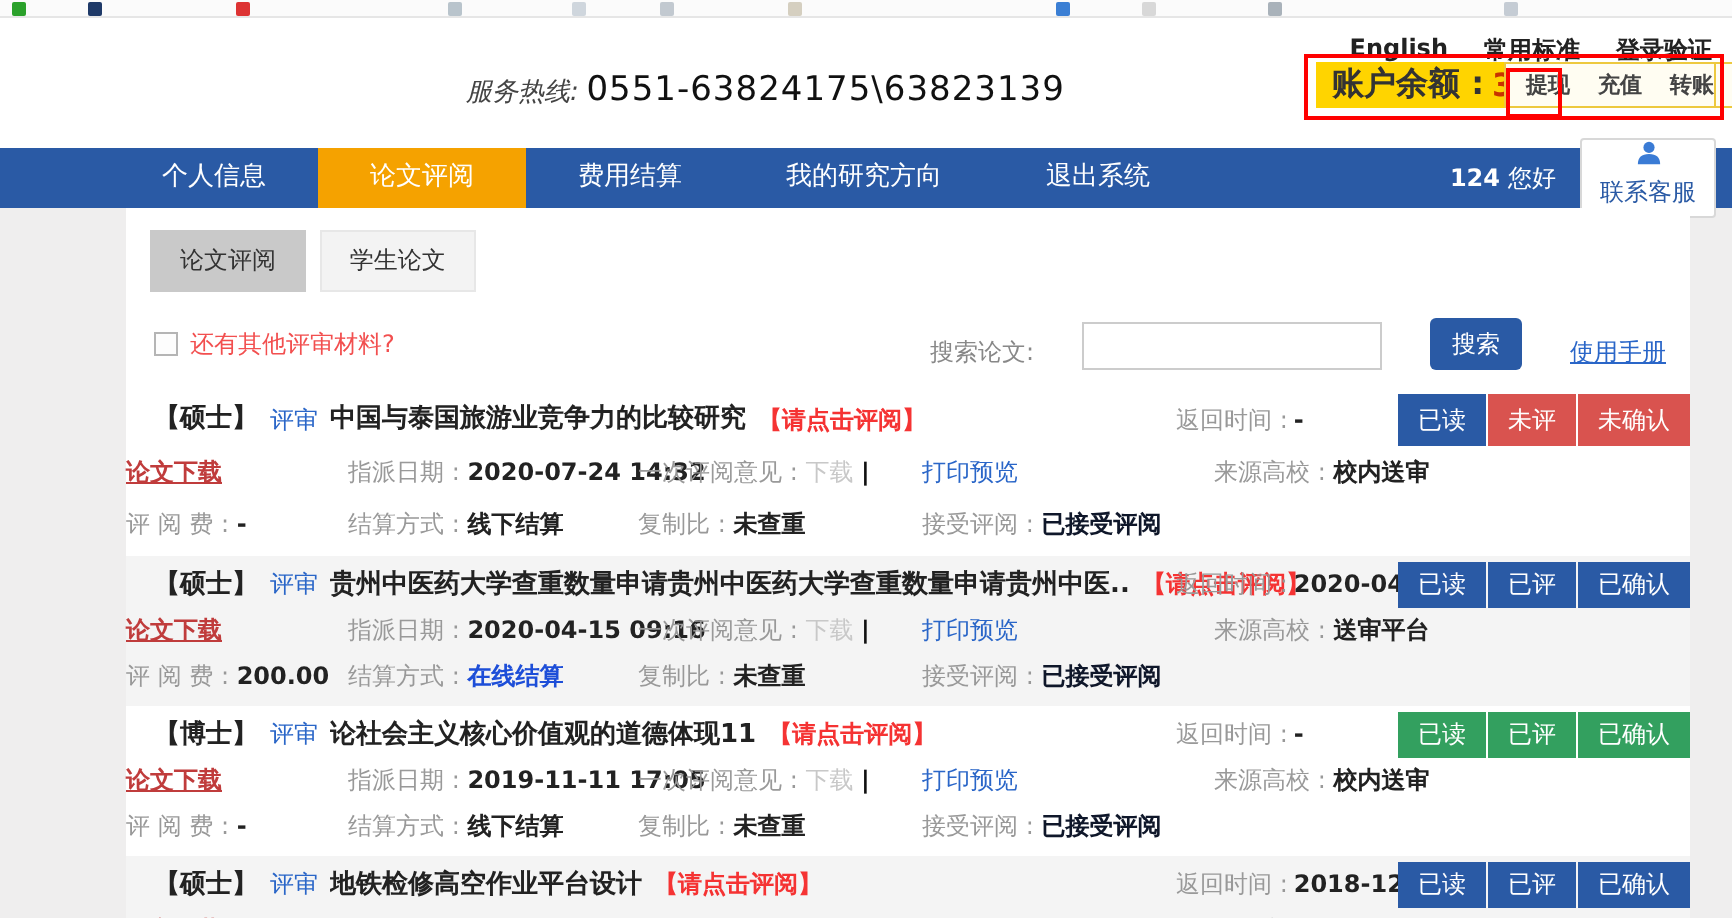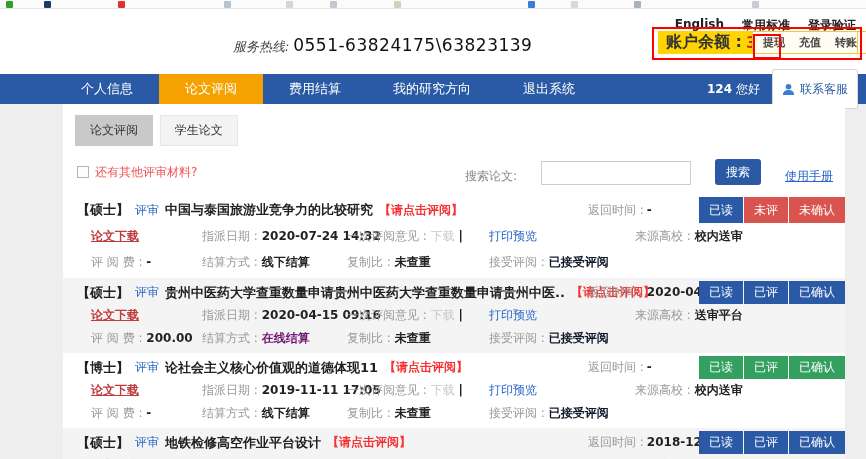--- a/index.html
+++ b/index.html
@@ -28,21 +28,21 @@
   .anno-outer { position:absolute; left:652px; top:18px; width:210px; height:33px; border:2px solid #f00; pointer-events:none; }
   .anno-inner { position:absolute; left:753px; top:25px; width:28px; height:25px; border:2px solid #f00; pointer-events:none; }
 
   
   nav { height:30px; background:#2a5aa5; display:flex; align-items:stretch; position:relative; }
   .nav-items { display:flex; margin-left:55px; }
   .nav-item { color:#fff; line-height:30px; padding:0 26px; font-size:13px; }
   .nav-item.active { background:#f5a200; }
   .nav-right { position:absolute; right:8px; top:0; height:30px; display:flex; align-items:center; gap:12px; color:#fff; }
   .user-greet b { margin-right:4px; }
-  .contact-btn { background:#fff; border:1px solid #d8d8d8; border-radius:2px; height:40px; display:flex; align-items:center; gap:5px; padding:0 9px; color:#2a5aa5; font-size:12px; cursor:pointer; }
+  .contact-btn { background:#fff; border:1px solid #d8d8d8; border-radius:2px; height:40px; display:flex; align-items:center; gap:5px; padding:0 9px; color:#2a5aa5; font-size:12px; cursor:pointer;flex-direction:column; }
 
   
   .page { height:355px; background:#efeeee; }
   .panel { margin:0 21px 0 63px; background:#fff; height:100%; position:relative; }
 
   .tabs { padding:11px 12px 0; }
   .tab { display:inline-block; padding:6px 14px; margin-right:3px; background:#f3f3f3; border:1px solid #e7e7e7; color:#333; cursor:pointer; }
   .tab.active { background:#c9c9c9; border-color:#c9c9c9; }
 
   .toolbar { display:flex; align-items:center; justify-content:space-between; padding:13px 12px 9px 14px; }
@@ -63,24 +63,24 @@
   .pline1 { padding-left:14px; display:flex; align-items:center; gap:6px; }
   .degree { font-weight:bold; color:#222; font-size:13px; }
   .tag { color:#2a66c8; font-size:12px; }
   .ptitle { font-weight:bold; color:#222; font-size:13px; max-width:400px; overflow:hidden; }
   .hint { color:#f53333; font-weight:bold; font-size:12px;text-align:right; }
   .rtime { position:absolute; left:525px; top:0; color:#999; }
   .rtime b { color:#222; margin-left:3px; }
   .status { position:absolute; right:0; top:0; bottom:0; display:flex; gap:1px; }
   .sbtn { display:inline-flex; align-items:center; padding:0 10px; color:#fff; font-size:12px; }
   .b-blue { background:#2a5aa5; } .b-red { background:#d9534f; } .b-green { background:#33a05f; }
-  .pgrid { display:grid; grid-template-columns:111px 145px 142px 146px auto; padding-left:28px; color:#999; }
+  .pgrid { display:grid; grid-template-columns:111px 145px 142px 146px auto; padding-left:0; color:#999; }
   .lbl { color:#999; }
   .val { color:#222; }
-  .v-dark { color:#222; } .v-link { color:#701a75; }
+  .v-dark { color:#222; } .v-link { color:#1d4ed8; }
   .dl-link { color:#c03c3c; text-decoration:underline; font-weight:bold; }
   .blue-link { color:#2a66c8; }
   .muted { color:#c8c8c8; }
   .bar { color:#111; }
   .accept-link { color:#0f172a; font-weight:bold; }
 </style>
 </head>
 <body>
 
 <div class="bookmarks">

